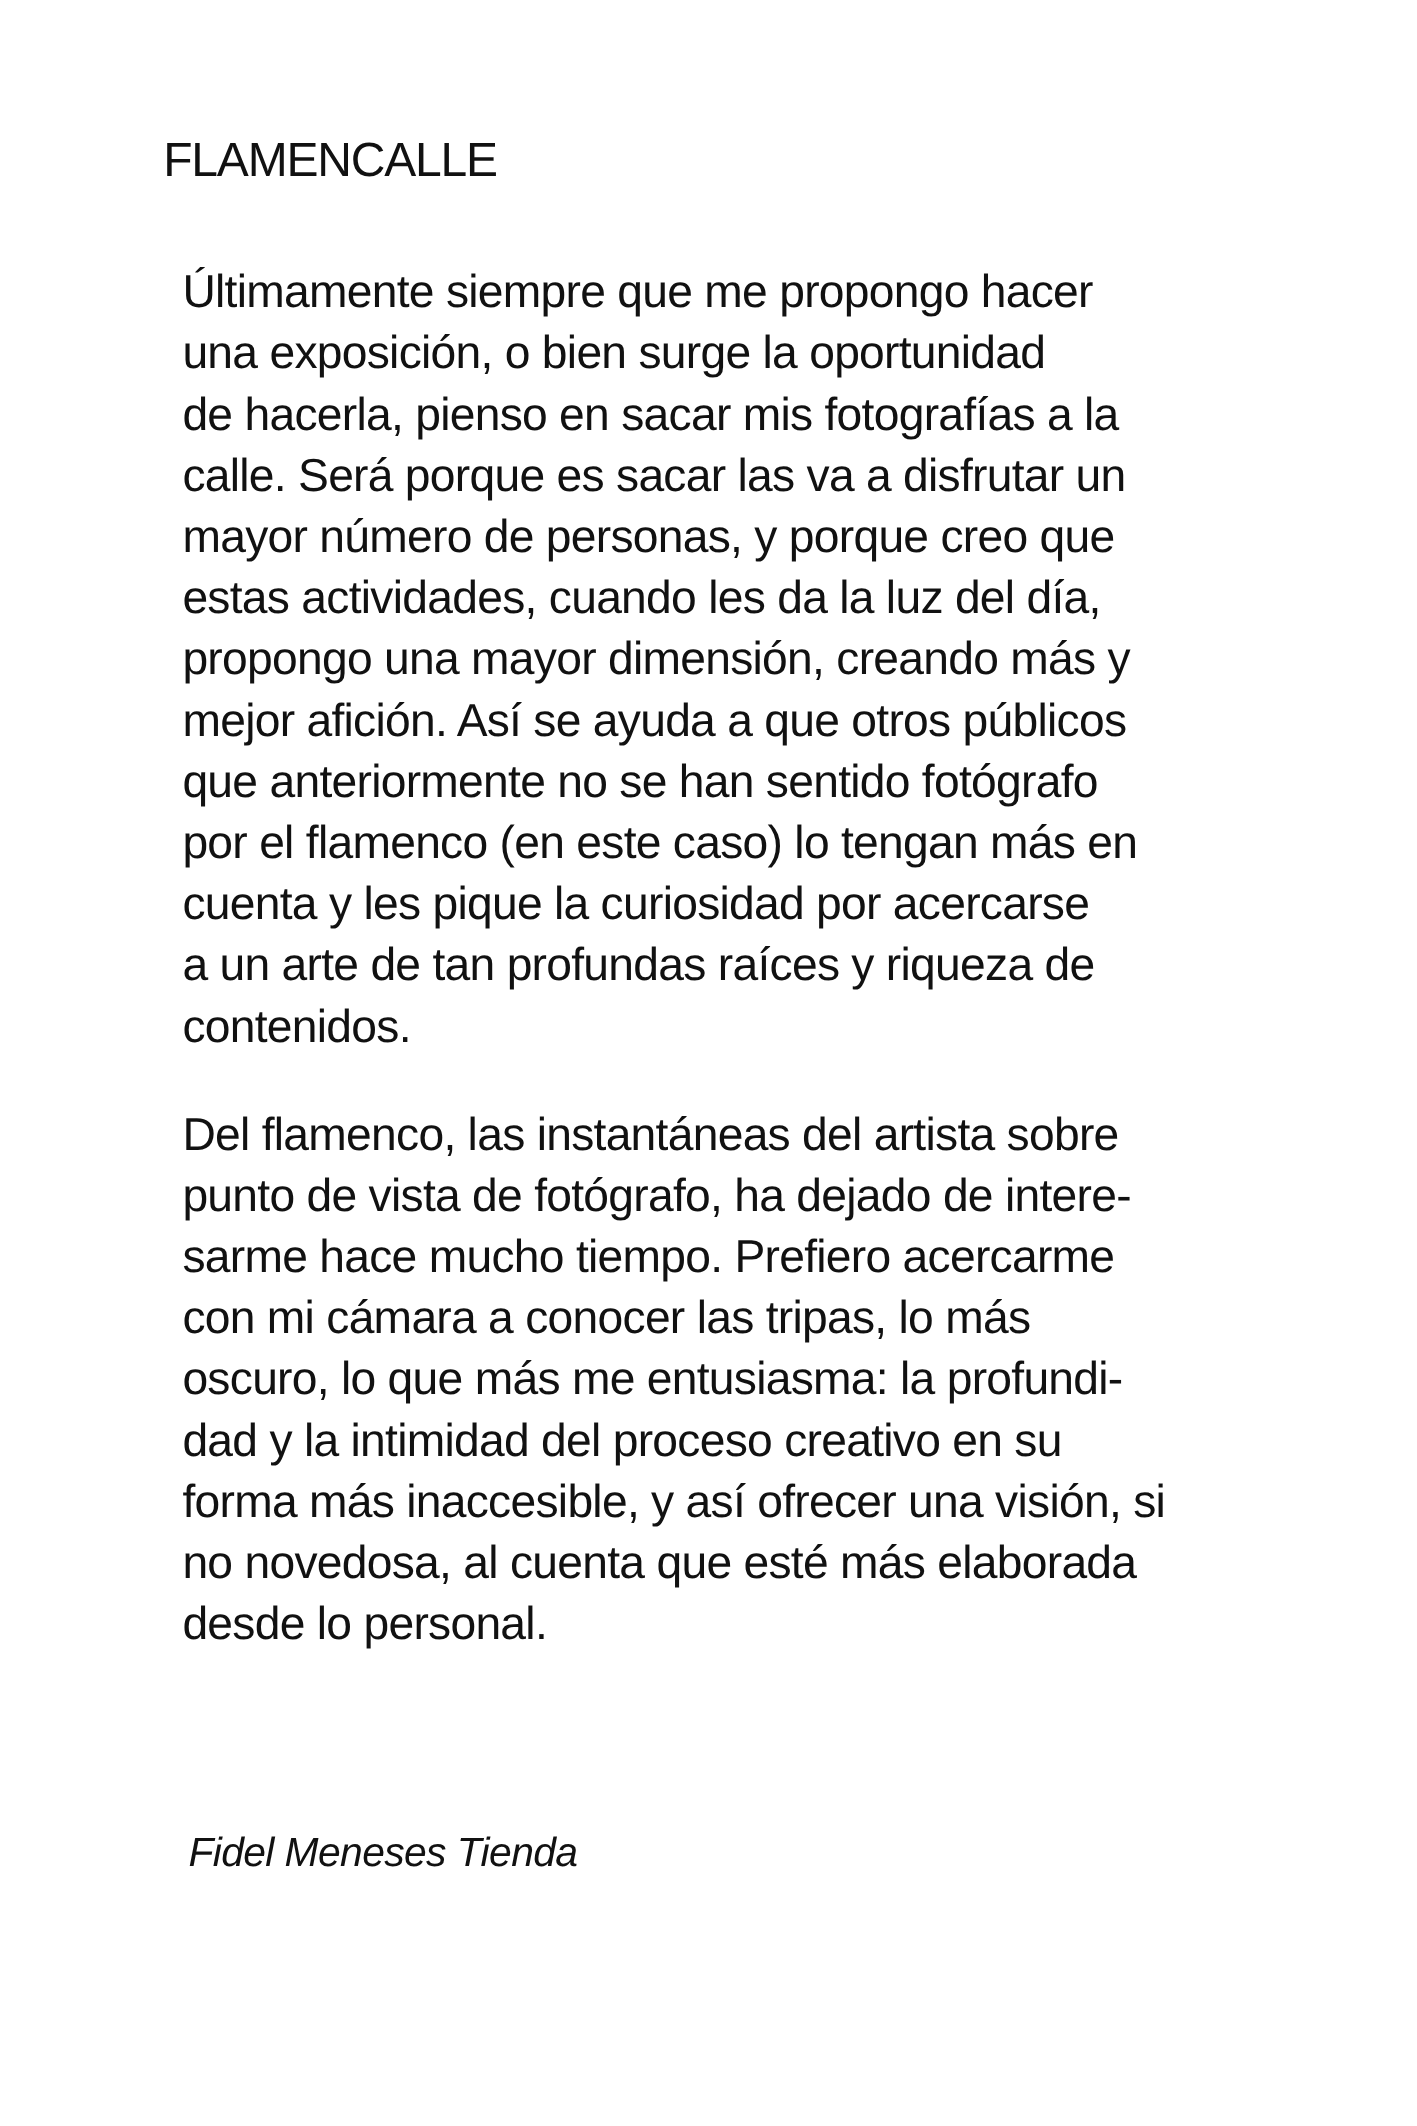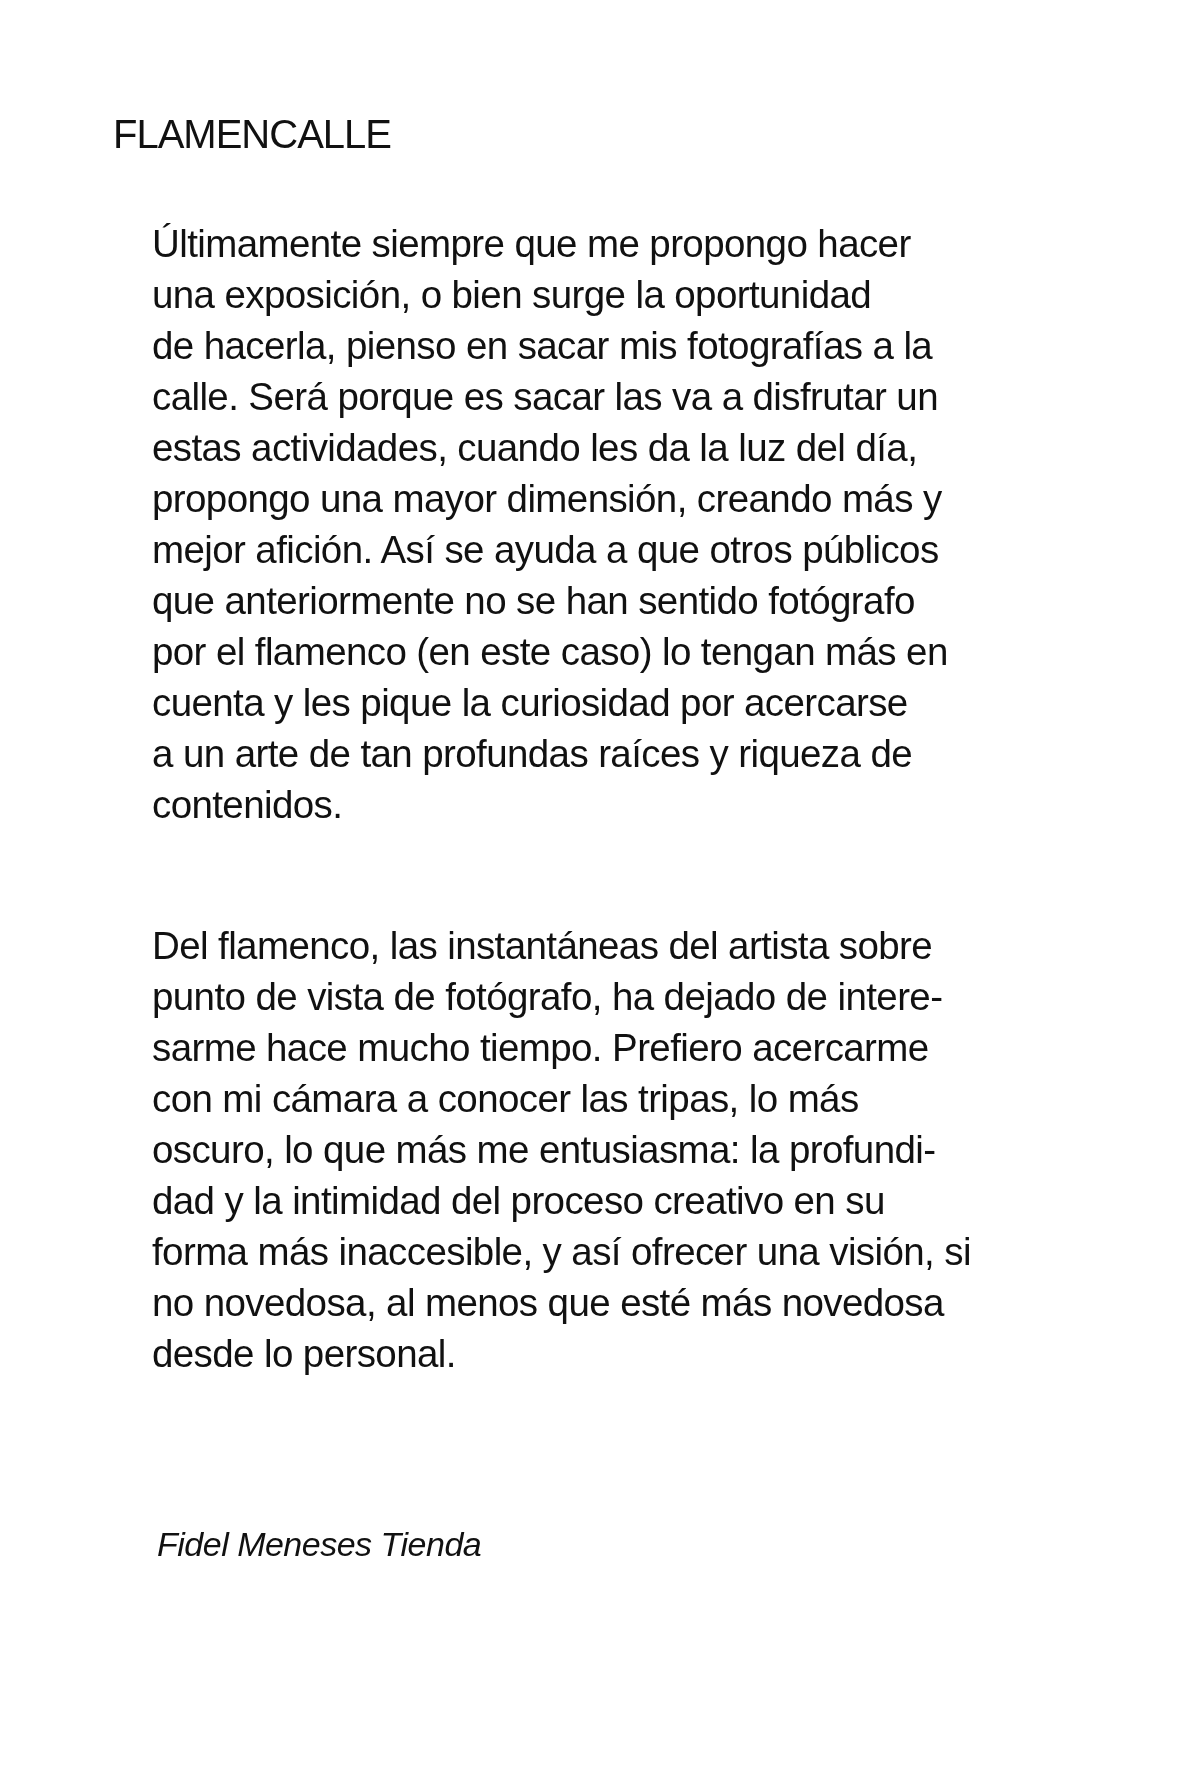--- a/index.html
+++ b/index.html
@@ -1,50 +1,51 @@
 <!DOCTYPE html>
 <html><head>
 <meta charset="utf-8">
 <style>
   html, body { margin:0; padding:0; background:#ffffff; }
   body { width:1181px; height:1772px; position:relative; overflow:hidden; color:#111; font-family:"DejaVu Sans Condensed","Liberation Sans", sans-serif; }
-  .title { position:absolute; left:113px; top:112px; font-size:40px; letter-spacing:-1px; font-family:"Liberation Sans", sans-serif; }
+  .title { position:absolute; left:136px; top:112px; font-size:40px; letter-spacing:-1px; font-family:"Liberation Sans", sans-serif; }
   .para { position:absolute; left:120px; width:960px; font-size:38.5px; line-height:51px; font-family:"Liberation Sans", sans-serif; letter-spacing:-0.6px;margin-left:32px; }
   .para .ln { display:block; white-space:nowrap; }
   .p1 { top:218px; }
   .p2 { top:920px; }
   .sig { position:absolute; left:157px; top:1525px; font-size:34px; font-style:italic; font-family:"Liberation Sans", sans-serif; letter-spacing:-0.5px; }
 </style>
 </head>
 <body>
 
 <div>
   <div class="title">FLAMENCALLE</div>
 
   <div class="para p1">
     <span class="ln">Últimamente siempre que me propongo hacer</span>
     <span class="ln">una exposición, o bien surge la oportunidad</span>
     <span class="ln">de hacerla, pienso en sacar mis fotografías a la</span>
     <span class="ln">calle. Será porque es sacar las va a disfrutar un</span>
+    <span class="ln">mayor número de personas, y porque creo que</span>
     <span class="ln">estas actividades, cuando les da la luz del día,</span>
     <span class="ln">propongo una mayor dimensión, creando más y</span>
     <span class="ln">mejor afición. Así se ayuda a que otros públicos</span>
     <span class="ln">que anteriormente no se han sentido fotógrafo</span>
     <span class="ln">por el flamenco (en este caso) lo tengan más en</span>
     <span class="ln">cuenta y les pique la curiosidad por acercarse</span>
     <span class="ln">a un arte de tan profundas raíces y riqueza de</span>
     <span class="ln">contenidos.</span>
   </div>
 
   <div class="para p2">
     <span class="ln">Del flamenco, las instantáneas del artista sobre</span>
     <span class="ln">punto de vista de fotógrafo, ha dejado de intere-</span>
     <span class="ln">sarme hace mucho tiempo. Prefiero acercarme</span>
     <span class="ln">con mi cámara a conocer las tripas, lo más</span>
     <span class="ln">oscuro, lo que más me entusiasma: la profundi-</span>
     <span class="ln">dad y la intimidad del proceso creativo en su</span>
     <span class="ln">forma más inaccesible, y así ofrecer una visión, si</span>
-    <span class="ln">no novedosa, al menos que esté más novedosa</span>
+    <span class="ln">no novedosa, al cuenta que esté más elaborada</span>
     <span class="ln">desde lo personal.</span>
   </div>
 
   <div class="sig">Fidel Meneses Tienda</div>
 </div>
 
 </body></html>

